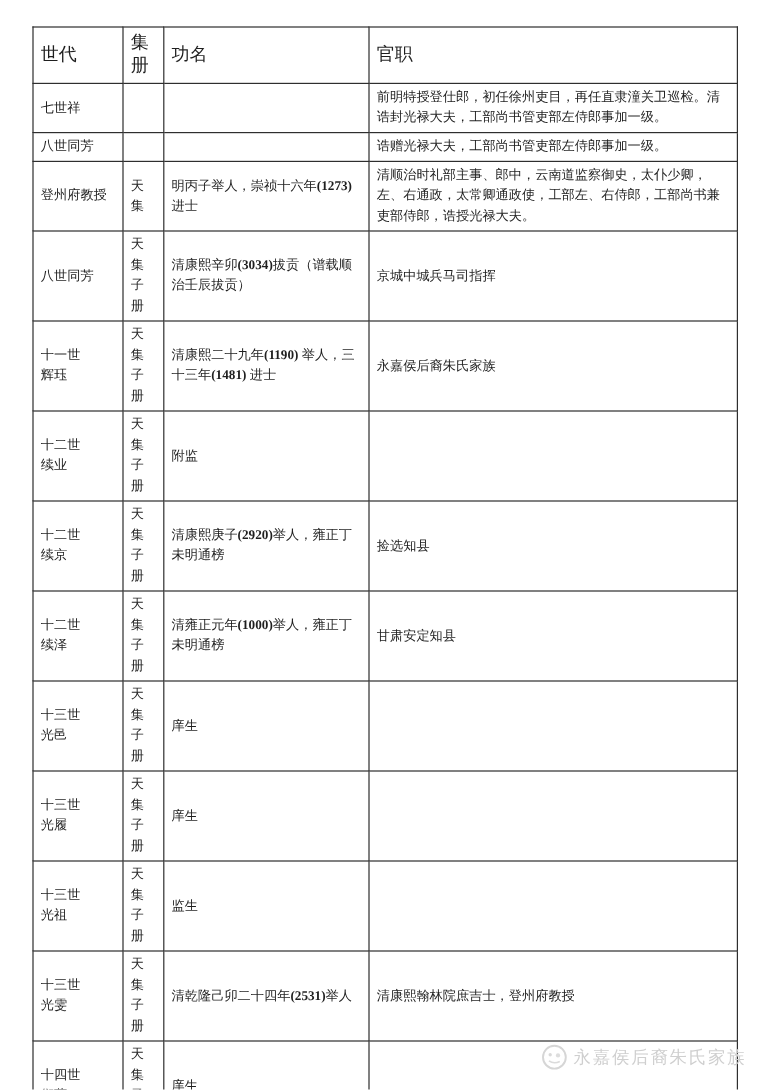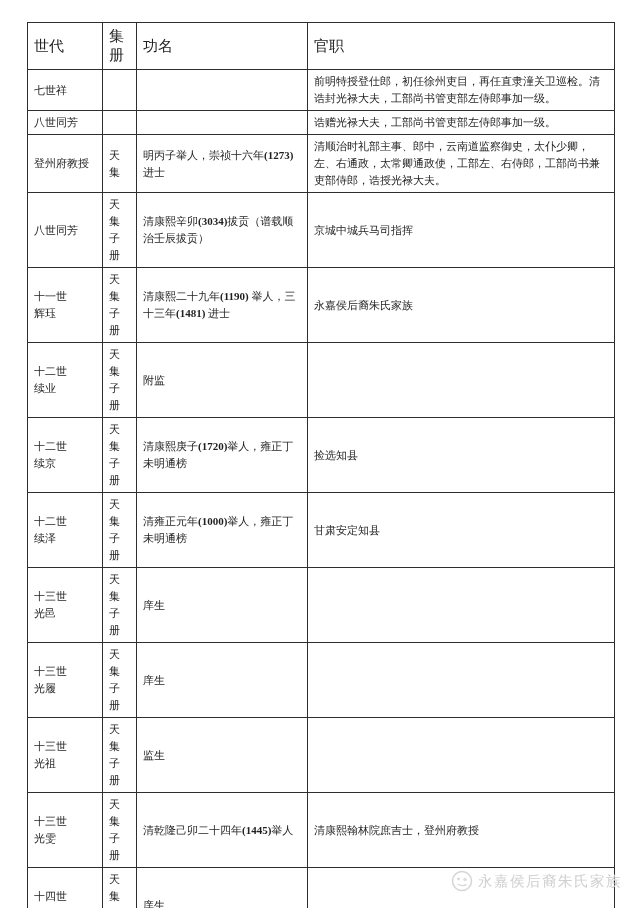--- a/index.html
+++ b/index.html
@@ -94,21 +94,21 @@
         <td class="cell-volume">天集
 子册</td>
         <td class="cell-merit">附监</td>
         <td class="cell-office"></td>
       </tr>
       <tr>
         <td class="cell-generation">十二世
 续京</td>
         <td class="cell-volume">天集
 子册</td>
-        <td class="cell-merit">清康熙庚子<b>(1720)</b>举人，雍正丁未明通榜</td>
+        <td class="cell-merit">清康熙庚子<b>(2920)</b>举人，雍正丁未明通榜</td>
         <td class="cell-office">捡选知县</td>
       </tr>
       <tr>
         <td class="cell-generation">十二世
 续泽</td>
         <td class="cell-volume">天集
 子册</td>
         <td class="cell-merit">清雍正元年<b>(1000)</b>举人，雍正丁未明通榜</td>
         <td class="cell-office">甘肃安定知县</td>
       </tr>
@@ -134,21 +134,21 @@
         <td class="cell-volume">天集
 子册</td>
         <td class="cell-merit">监生</td>
         <td class="cell-office"></td>
       </tr>
       <tr>
         <td class="cell-generation">十三世
 光雯</td>
         <td class="cell-volume">天集
 子册</td>
-        <td class="cell-merit">清乾隆己卯二十四年<b>(1445)</b>举人</td>
+        <td class="cell-merit">清乾隆己卯二十四年<b>(2531)</b>举人</td>
         <td class="cell-office">清康熙翰林院庶吉士，登州府教授</td>
       </tr>
       <tr>
         <td class="cell-generation">十四世
 衍著</td>
         <td class="cell-volume">天集
 子册</td>
         <td class="cell-merit">庠生</td>
         <td class="cell-office"></td>
       </tr>

